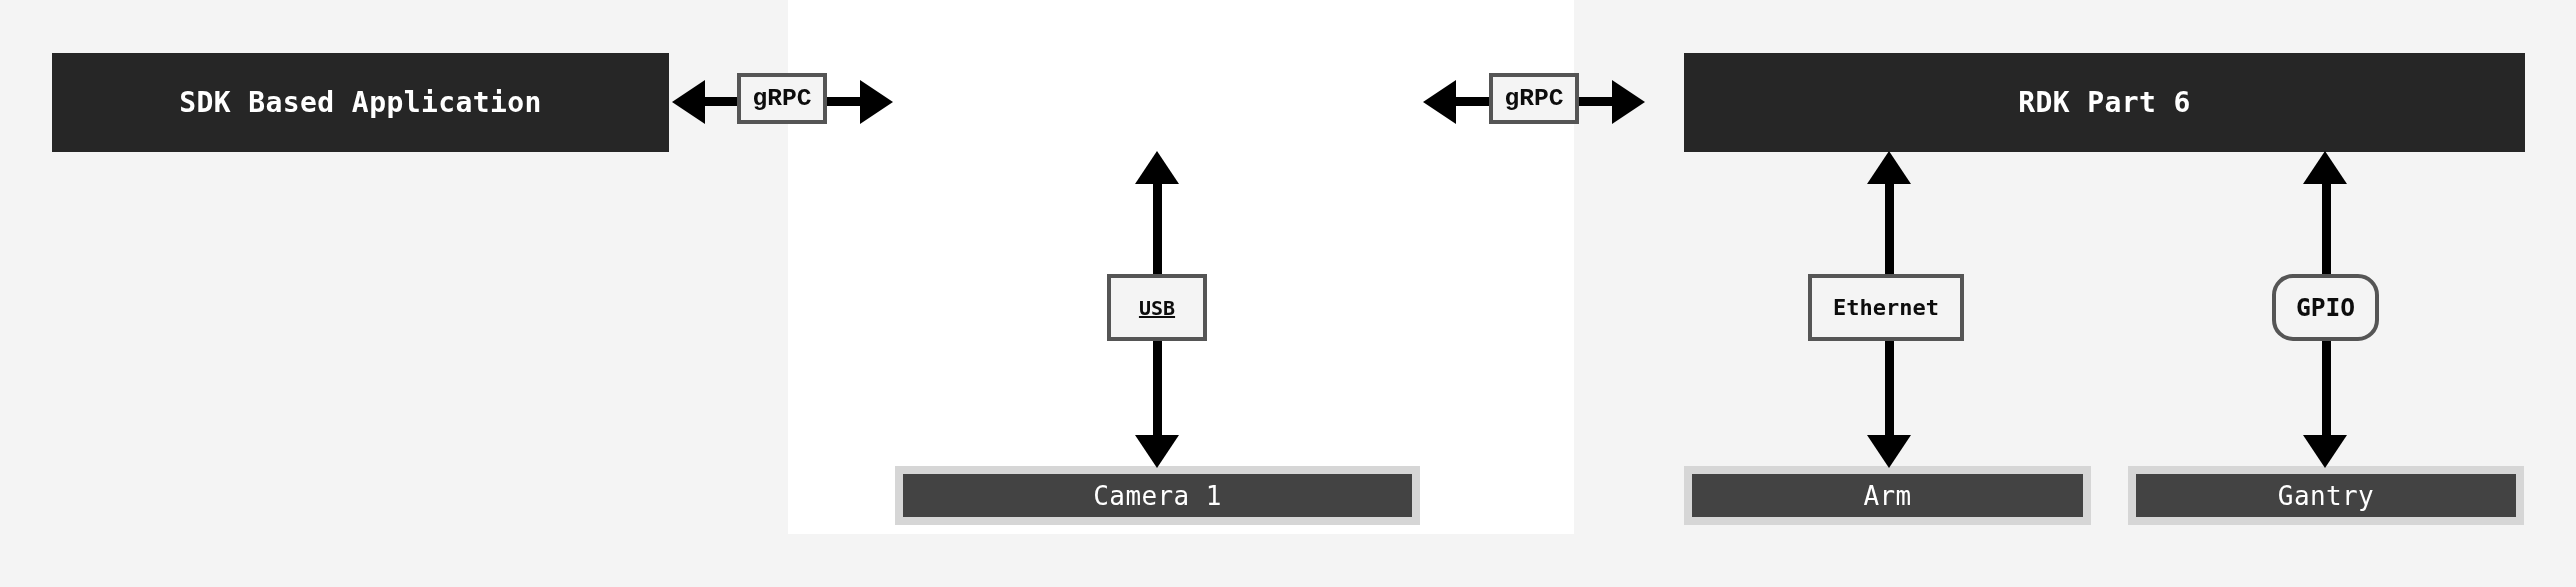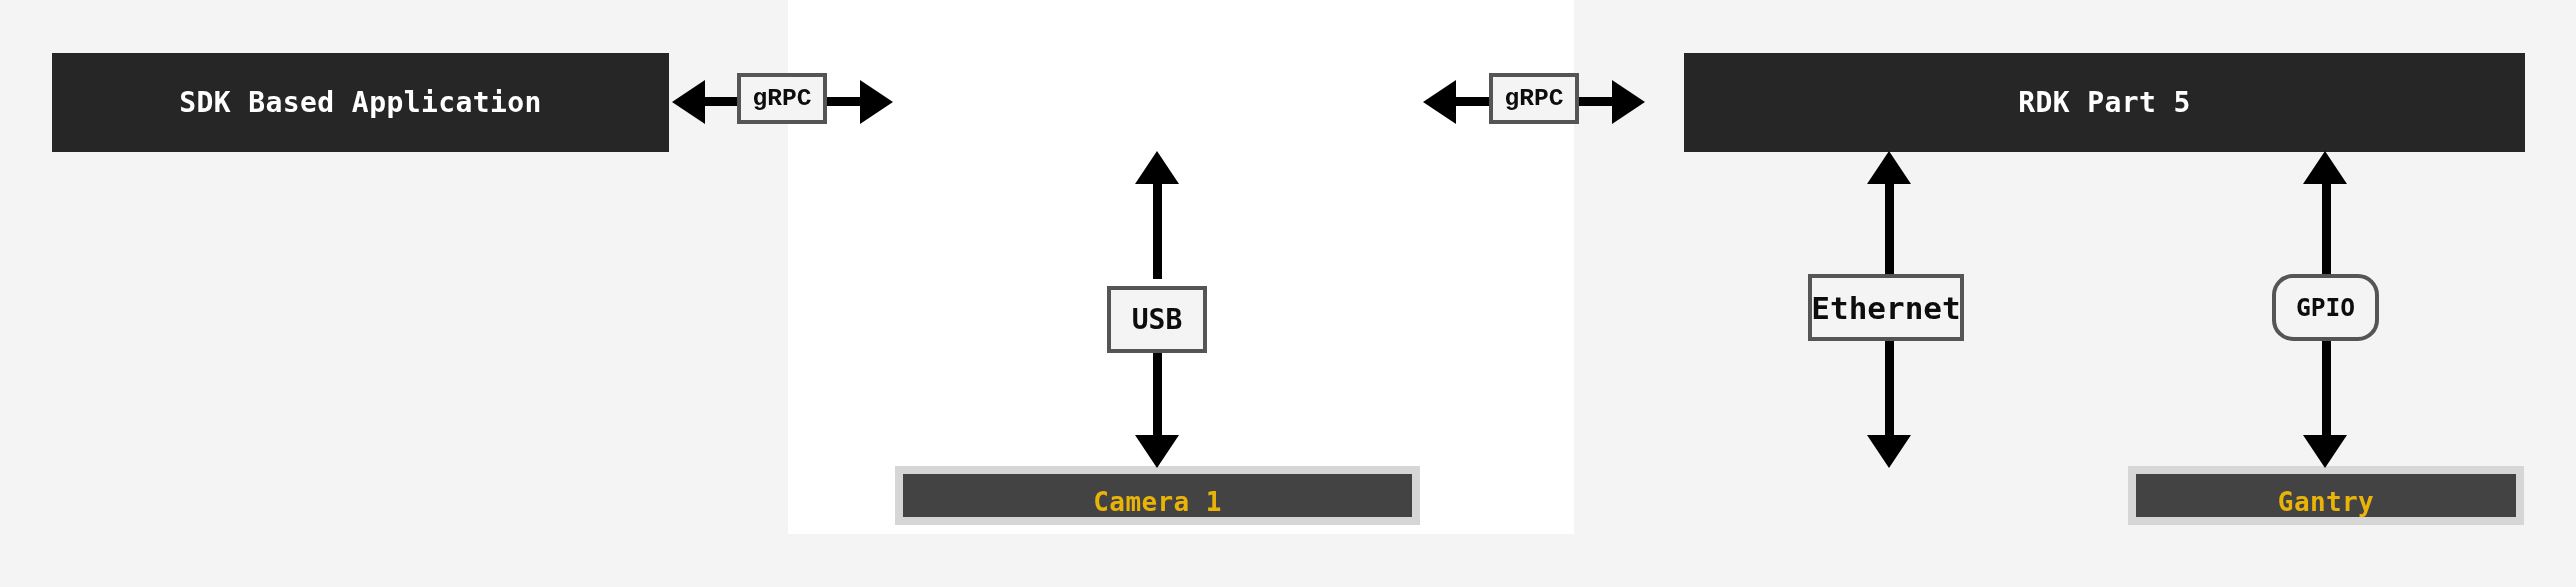--- a/index.html
+++ b/index.html
@@ -39,25 +39,25 @@
     letter-spacing: 0.4px;
     white-space: nowrap;
   }
 
   
   .block-device {
     position: absolute;
     background: #434343;
     border: 8.2px solid #d6d6d6;
     box-sizing: border-box;
-    color: #eab308;
+    color: #ffffff;
     display: flex;
-    align-items: flex-end;
+    align-items: center;
     justify-content: center;
-    font-weight: 700;
+    font-weight: 400;
     letter-spacing: 0.4px;
     white-space: nowrap;
   }
 
   
   .label-box {
     position: absolute;
     background: #f4f4f4;
     border: 4.1px solid #555555;
     box-sizing: border-box;
@@ -125,21 +125,21 @@
   <div class="band band-left"></div>
   <div class="band band-mid"></div>
   <div class="band band-right"></div>
 
   <div class="block-dark" style="left:52px; top:53px; width:617px; height:99px; font-size:28px;">
     <span>SDK Based Application</span>
   </div>
 
 
   <div class="block-dark" style="left:1684px; top:53px; width:841px; height:99px; font-size:28px;">
-    <span>RDK Part 5</span>
+    <span>RDK Part 6</span>
   </div>
 
   <div class="arrow arrow-left" style="left:672px; top:80px;"></div>
   <div class="line-h" style="left:703px; top:97px; width:36px;"></div>
 
   <div class="label-box sans" style="left:737px; top:73px; width:90px; height:51px; font-size:24.6px;">
     <span>gRPC</span>
   </div>
 
   <div class="line-h" style="left:826px; top:97px; width:36px;"></div>
@@ -151,50 +151,53 @@
   <div class="label-box sans" style="left:1489px; top:73px; width:90px; height:51px; font-size:24.6px;">
     <span>gRPC</span>
   </div>
 
   <div class="line-h" style="left:1578px; top:97px; width:36px;"></div>
   <div class="arrow arrow-right" style="left:1612px; top:80px;"></div>
 
   <div class="arrow arrow-up" style="left:1135px; top:151px;"></div>
   <div class="line-v" style="left:1153px; top:182px; height:97px;"></div>
 
-  <div class="label-box" style="left:1107px; top:286px; width:100px; height:67px; font-size:28px;">
+  <div class="label-box" style="left:1107px; top:274px; width:100px; height:67px; font-size:20px;text-decoration:underline;">
     <span>USB</span>
   </div>
 
   <div class="line-v" style="left:1153px; top:340px; height:97px;"></div>
   <div class="arrow arrow-down" style="left:1135px; top:435px;"></div>
 
   <div class="arrow arrow-up" style="left:1867px; top:151px;"></div>
   <div class="line-v" style="left:1885px; top:182px; height:97px;"></div>
 
-  <div class="label-box" style="left:1808px; top:274px; width:156px; height:67px; font-size:31px;">
+  <div class="label-box" style="left:1808px; top:274px; width:156px; height:67px; font-size:22px;">
     <span>Ethernet</span>
   </div>
 
   <div class="line-v" style="left:1885px; top:340px; height:97px;"></div>
   <div class="arrow arrow-down" style="left:1867px; top:435px;"></div>
 
   <div class="arrow arrow-up" style="left:2303px; top:151px;"></div>
   <div class="line-v" style="left:2322px; top:182px; height:97px;"></div>
 
   <div class="label-box" style="left:2272px; top:274px; width:107px; height:67px; font-size:24.6px;border-radius:21px;">
     <span>GPIO</span>
   </div>
 
   <div class="line-v" style="left:2322px; top:340px; height:97px;"></div>
   <div class="arrow arrow-down" style="left:2303px; top:435px;"></div>
 
   <div class="block-device" style="left:895px; top:466px; width:525px; height:59px; font-size:26px;">
     <span>Camera 1</span>
   </div>
 
+  <div class="block-device" style="left:1684px; top:466px; width:407px; height:59px; font-size:26px;">
+    <span>Arm</span>
+  </div>
 
   <div class="block-device" style="left:2128px; top:466px; width:396px; height:59px; font-size:26px;">
     <span>Gantry</span>
   </div>
 
 </div>
 
 
 </body></html>

